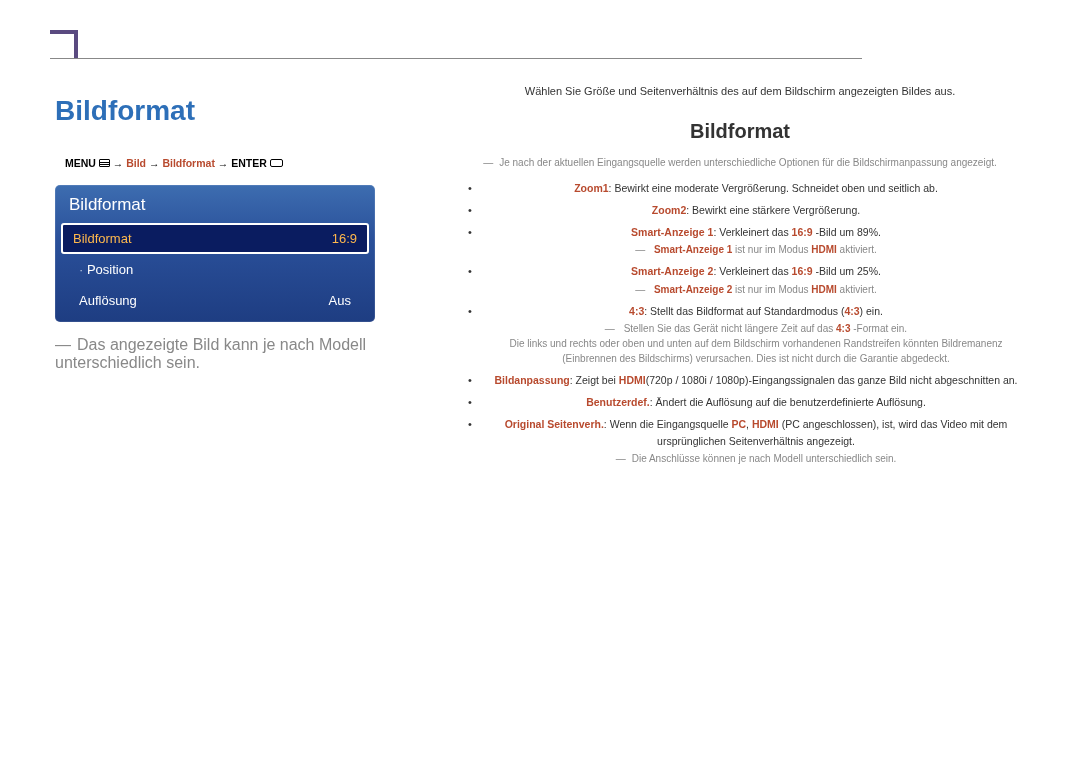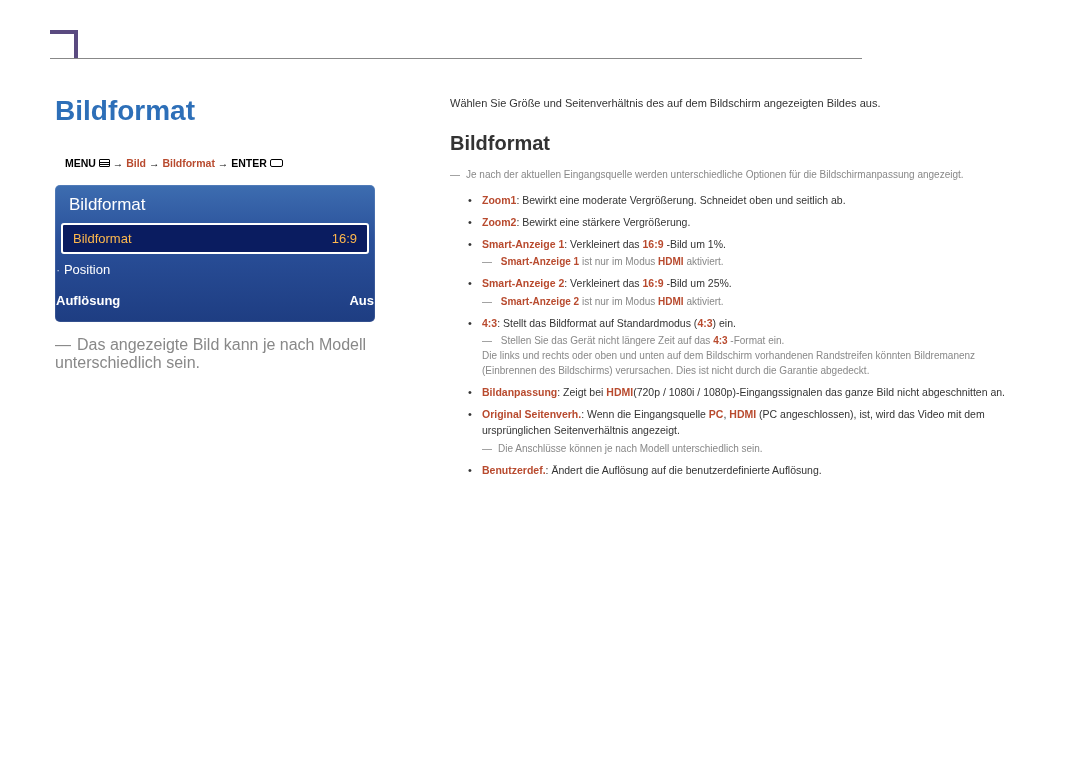--- a/index.html
+++ b/index.html
@@ -34,23 +34,24 @@
     border-top: 1px solid #888;
   }
   .left-col {
     position: absolute;
     top: 95px;
     left: 55px;
     width: 340px;
   }
   .right-col {
     position: absolute;
-    top: 95px;
+    top: 83px;
     left: 450px;
     width: 580px;
+    text-align: center;
   }
   .main-title {
     font-size: 28px;
     font-weight: bold;
     color: #2d6fb8;
     margin-bottom: 30px;
   }
   .breadcrumb {
     font-size: 10.5px;
     font-weight: bold;
@@ -91,35 +92,35 @@
   .osd-title {
     font-size: 17px;
     padding: 10px 14px 8px;
     font-weight: normal;
   }
   .osd-row {
     display: flex;
     justify-content: space-between;
     align-items: center;
     font-size: 13px;
-    padding: 8px 1px;
+    padding: 8px 24px;
   }
   .osd-row.selected {
     margin: 0 6px;
     padding: 6px 10px;
     background: #0a1c60;
     border: 2px solid #fff;
     border-radius: 3px;
     color: #ffb84d;
   }
   .osd-row .dot::before {
     content: "· ";
     color: #b8c8e0;
   }
-  .osd-row.last { padding-bottom: 14px; font-weight: bold; }
+  .osd-row.last { padding-bottom: 14px; }
   .footnote {
     font-size: 16px;
     color: #888;
     margin-top: 14px;
   }
   .footnote::before, .dash-note::before {
     content: "―";
     margin-right: 6px;
     color: #888;
   }
@@ -211,21 +212,21 @@
     <div class="dash-note">Je nach der aktuellen Eingangsquelle werden unterschiedliche Optionen für die Bildschirmanpassung angezeigt.</div>
 
     <ul class="bullet-list">
       <li>
         <b class="hl">Zoom1</b><span>: Bewirkt eine moderate Vergrößerung. Schneidet oben und seitlich ab.</span>
       </li>
       <li>
         <b class="hl">Zoom2</b><span>: Bewirkt eine stärkere Vergrößerung.</span>
       </li>
       <li>
-        <b class="hl">Smart-Anzeige 1</b><span>: Verkleinert das </span><b class="hl">16:9</b><span> -Bild um 1%.</span>
+        <b class="hl">Smart-Anzeige 1</b><span>: Verkleinert das </span><b class="hl">16:9</b><span> -Bild um 89%.</span>
         <div class="dash-note indent">
           <b class="hl">Smart-Anzeige 1</b><span> ist nur im Modus </span><b class="hl">HDMI</b><span> aktiviert.</span>
         </div>
       </li>
       <li>
         <b class="hl">Smart-Anzeige 2</b><span>: Verkleinert das </span><b class="hl">16:9</b><span> -Bild um 25%.</span>
         <div class="dash-note indent">
           <b class="hl">Smart-Anzeige 2</b><span> ist nur im Modus </span><b class="hl">HDMI</b><span> aktiviert.</span>
         </div>
       </li>
@@ -233,21 +234,21 @@
         <b class="hl">4:3</b><span>: Stellt das Bildformat auf Standardmodus (</span><b class="hl">4:3</b><span>) ein.</span>
         <div class="dash-note indent">
           <span>Stellen Sie das Gerät nicht längere Zeit auf das </span><b class="hl">4:3</b><span> -Format ein.</span><br>
           <span>Die links und rechts oder oben und unten auf dem Bildschirm vorhandenen Randstreifen könnten Bildremanenz (Einbrennen des Bildschirms) verursachen. Dies ist nicht durch die Garantie abgedeckt.</span>
         </div>
       </li>
       <li>
         <b class="hl">Bildanpassung</b><span>: Zeigt bei </span><b class="hl">HDMI</b><span>(720p / 1080i / 1080p)-Eingangssignalen das ganze Bild nicht abgeschnitten an.</span>
       </li>
       <li>
+        <b class="hl">Benutzerdef.</b><span>: Ändert die Auflösung auf die benutzerdefinierte Auflösung.</span>
+      </li>
+      <li>
         <b class="hl">Original Seitenverh.</b><span>: Wenn die Eingangsquelle </span><b class="hl">PC</b><span>, </span><b class="hl">HDMI</b><span> (PC angeschlossen), ist, wird das Video mit dem ursprünglichen Seitenverhältnis angezeigt.</span>
         <div class="dash-note indent">Die Anschlüsse können je nach Modell unterschiedlich sein.</div>
-      </li>
-      <li>
-        <b class="hl">Benutzerdef.</b><span>: Ändert die Auflösung auf die benutzerdefinierte Auflösung.</span>
       </li>
     </ul>
   </div>
 </div>
 
 </body></html>

